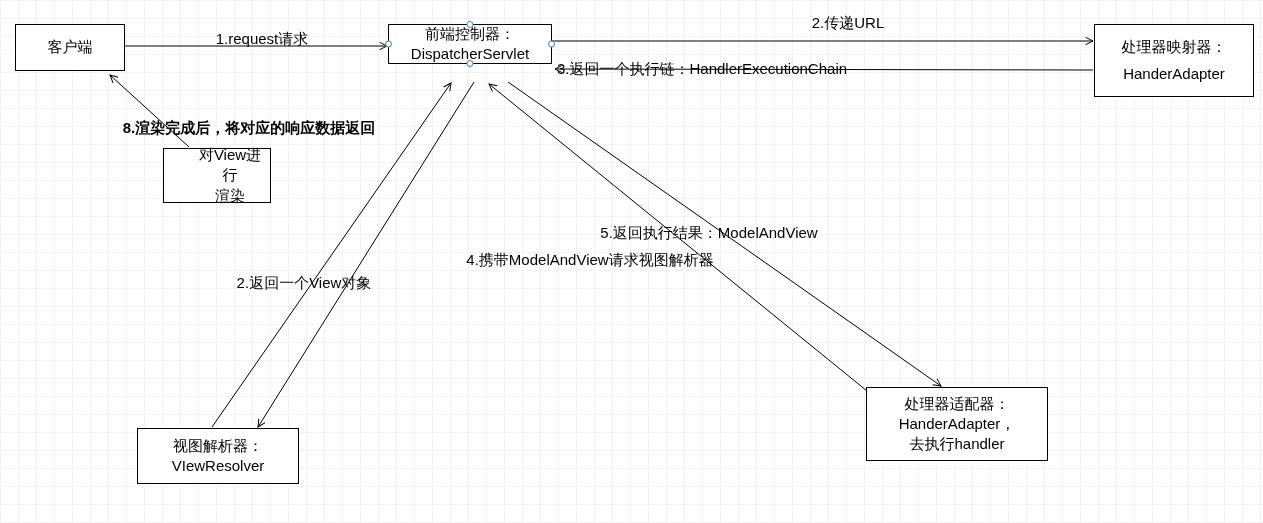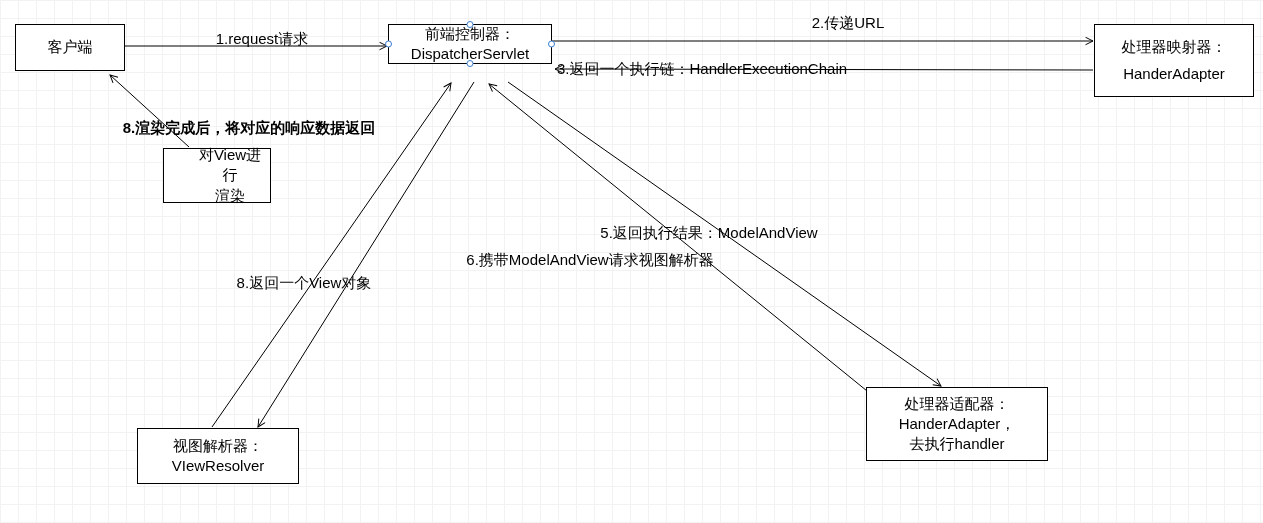--- a/index.html
+++ b/index.html
@@ -90,22 +90,22 @@
 
   <line x1="212" y1="427" x2="451" y2="83" stroke="#000" stroke-width="1" marker-end="url(#arrow)"></line>
 
   <line x1="189" y1="147" x2="110" y2="75" stroke="#000" stroke-width="1" marker-end="url(#arrow)"></line>
 </svg>
 
 <div class="label" style="left:262px; top:39px;">1.request请求</div>
 <div class="label" style="left:848px; top:23px;">2.传递URL</div>
 <div class="label" style="left:702px; top:69px;">3.返回一个执行链：HandlerExecutionChain</div>
 <div class="label" style="left:685px; top:233px;margin-left:24px;">5.返回执行结果：ModelAndView</div>
-<div class="label" style="left:590px; top:260px;">6.携带ModelAndView请求视图解析器</div>
-<div class="label" style="left:304px; top:283px;">8.返回一个View对象</div>
+<div class="label" style="left:590px; top:260px;">4.携带ModelAndView请求视图解析器</div>
+<div class="label" style="left:304px; top:283px;">2.返回一个View对象</div>
 <div class="label" style="left:249px; top:128px;font-weight:bold;">8.渲染完成后，将对应的响应数据返回</div>
 
 <div class="node" style="left:15px; top:24px; width:110px; height:47px;">
   <div>客户端</div>
 </div>
 
 <div class="node selected" style="left:388px; top:24px; width:164px; height:40px;">
   <div>前端控制器：</div>
   <div>DispatcherServlet</div>
 

